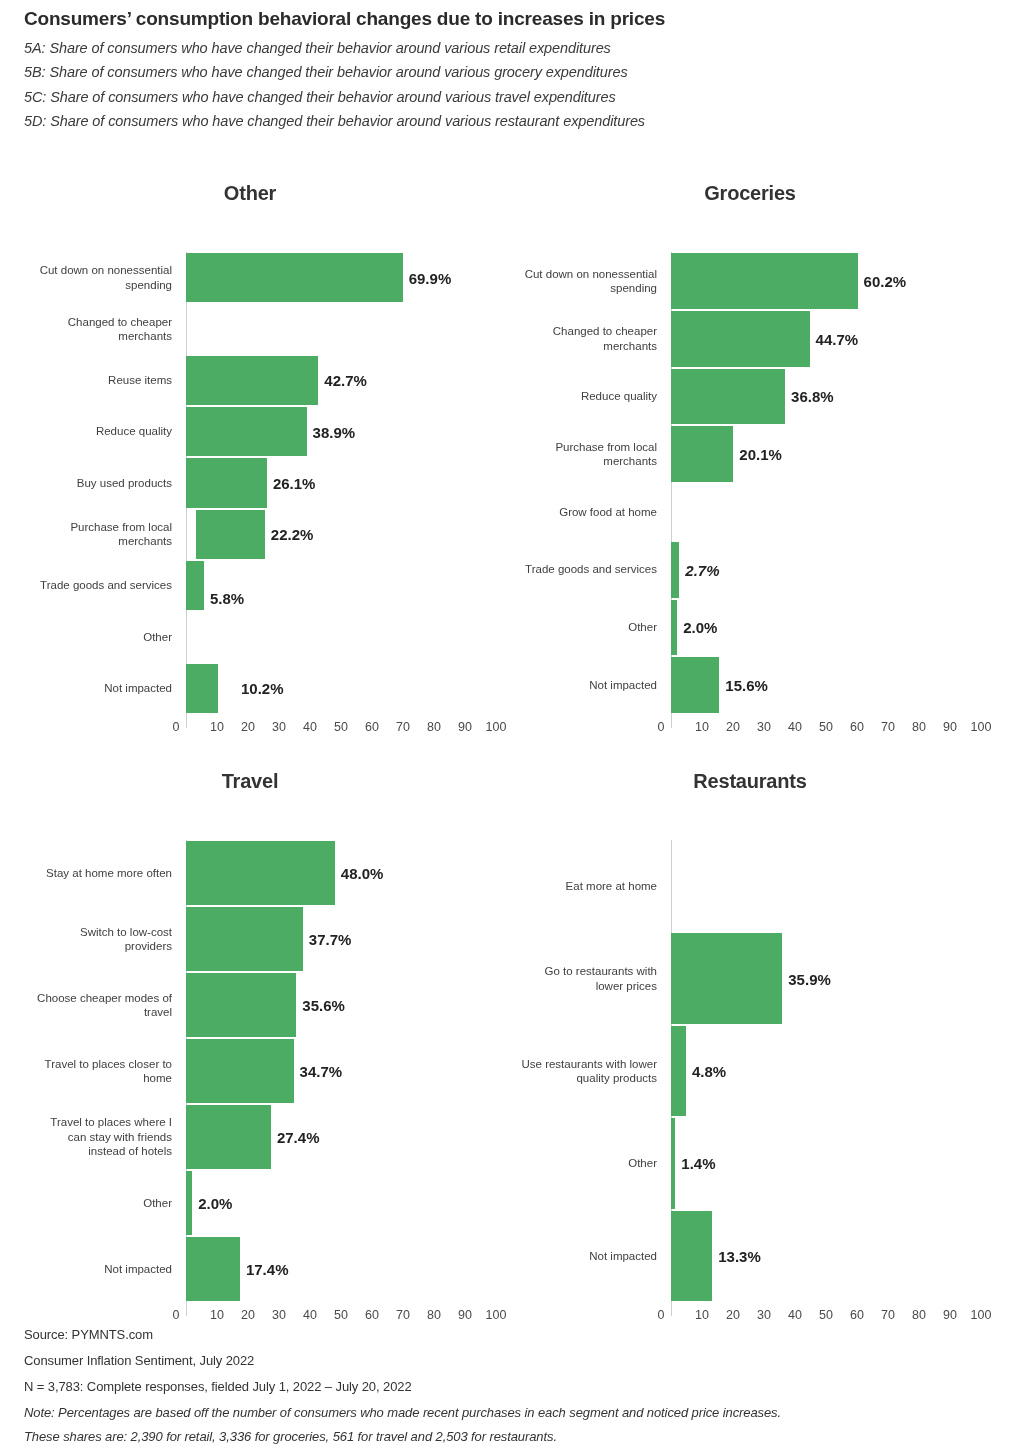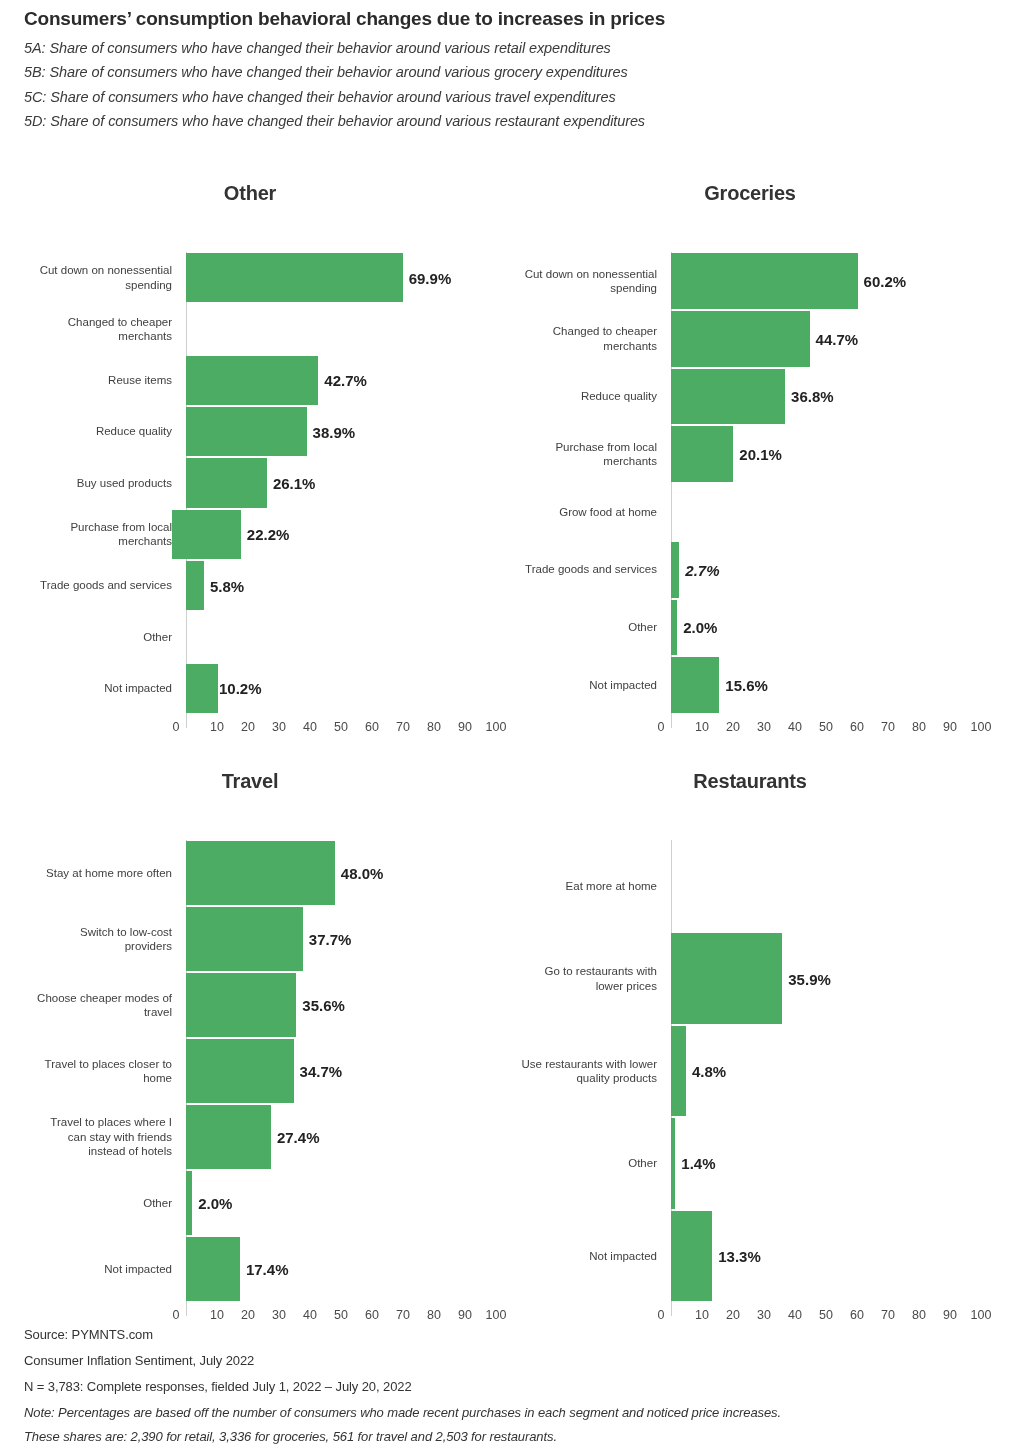--- a/index.html
+++ b/index.html
@@ -148,40 +148,40 @@
           <div class="row" style="position: absolute; left: 0px; top: 249.333px; height: 51.3333px; width: 500px;">
             <div class="cat-label" style="right: 320px; width: 200px;">Buy used products</div>
             <div class="bar-wrap" style="left: 186px; width: 310px;">
               <div class="bar" style="width: 80.91px; background: rgb(76, 172, 99);"></div>
               <div class="val-label" style="left: 80.91px;">26.1%</div>
             </div>
           </div>
           <div class="row" style="position: absolute; left: 0px; top: 300.667px; height: 51.3333px; width: 500px;">
             <div class="cat-label" style="right: 320px; width: 200px;">Purchase from local
 merchants</div>
-            <div class="bar-wrap" style="left: 172px; width: 310px; padding-left: 27px;">
+            <div class="bar-wrap" style="left: 196px; width: 310px; padding-left: 27px;">
               <div class="bar" style="width: 68.82px; background: rgb(76, 172, 99);"></div>
               <div class="val-label" style="left: 68.82px;">22.2%</div>
             </div>
           </div>
           <div class="row" style="position: absolute; left: 0px; top: 352px; height: 51.3333px; width: 500px;">
             <div class="cat-label" style="right: 320px; width: 200px;">Trade goods and services</div>
             <div class="bar-wrap" style="left: 186px; width: 310px;">
               <div class="bar" style="width: 17.98px; background: rgb(76, 172, 99);"></div>
-              <div class="val-label" style="left: 17.98px;">5.8%</div>
+              <div class="val-label" style="left: 17.98px; margin-top: 12px;">5.8%</div>
             </div>
           </div>
           <div class="row" style="position: absolute; left: 0px; top: 403.333px; height: 51.3333px; width: 500px;">
             <div class="cat-label" style="right: 320px; width: 200px;">Other</div>
           </div>
           <div class="row" style="position: absolute; left: 0px; top: 454.667px; height: 51.3333px; width: 500px;">
             <div class="cat-label" style="right: 320px; width: 200px;">Not impacted</div>
             <div class="bar-wrap" style="left: 186px; width: 310px;">
               <div class="bar" style="width: 31.62px; background: rgb(76, 172, 99);"></div>
-              <div class="val-label" style="left: 27px;">10.2%</div>
+              <div class="val-label" style="left: 49px;">10.2%</div>
             </div>
           </div>
           <div class="axis" style="left: 0px; top: 512px; width: 500px;">
             <span class="tick" style="left: 176px;">0</span>
             <span class="tick" style="left: 217px;">10</span>
             <span class="tick" style="left: 248px;">20</span>
             <span class="tick" style="left: 279px;">30</span>
             <span class="tick" style="left: 310px;">40</span>
             <span class="tick" style="left: 341px;">50</span>
             <span class="tick" style="left: 372px;">60</span>

